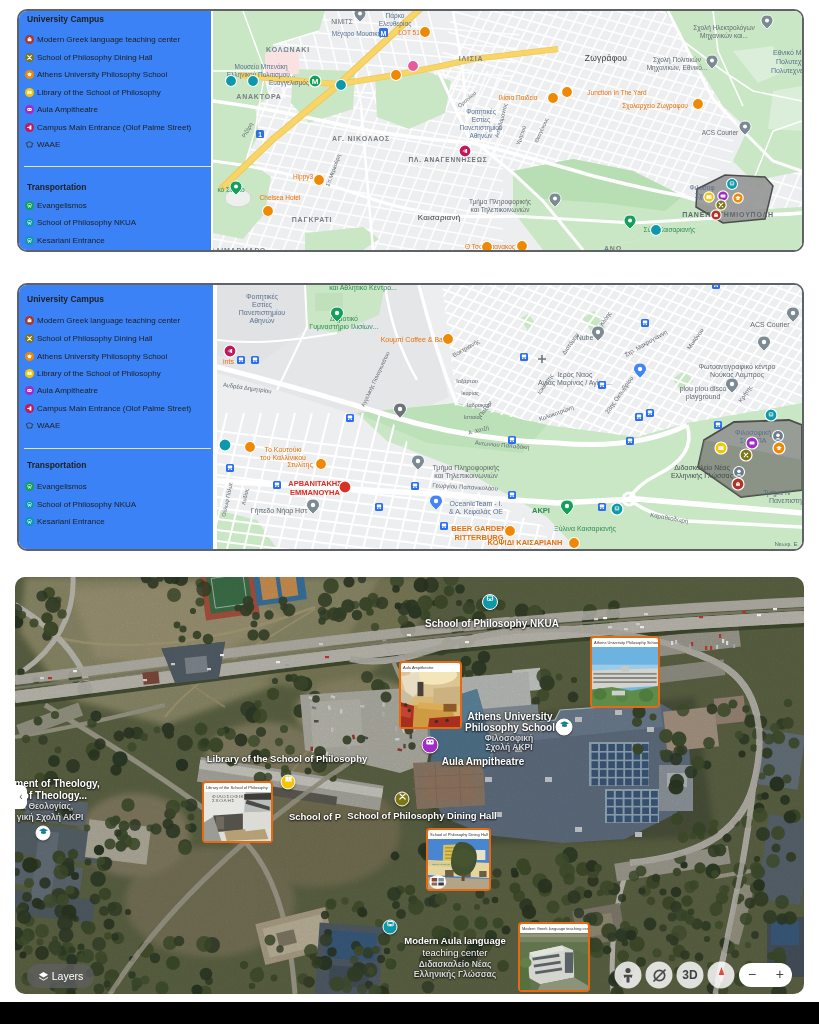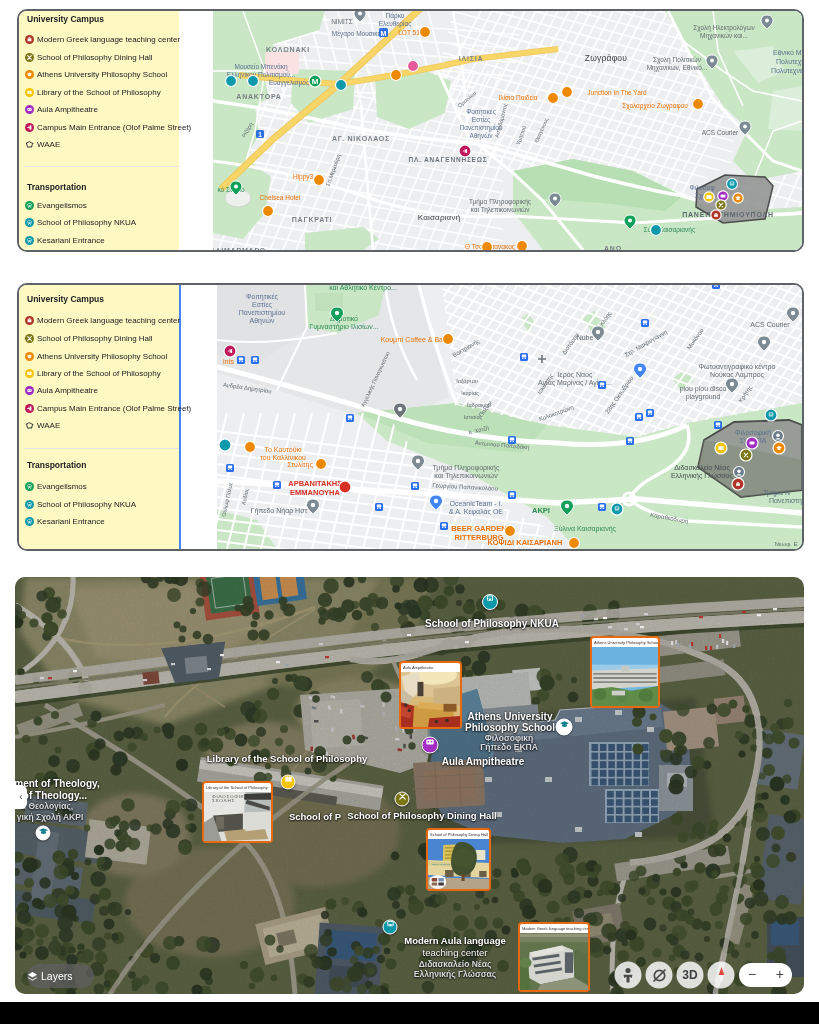--- a/index.html
+++ b/index.html
@@ -3,21 +3,21 @@
 <meta charset="utf-8">
 <style>
   html,body{margin:0;padding:0;}
   body{width:819px;height:1024px;background:#fff;position:relative;overflow:hidden;
        font-family:"Liberation Sans",sans-serif;}
   .panel{position:absolute;background:#fff;border-radius:10px;overflow:hidden;}
   #p1{left:17px;top:9px;width:783px;height:239px;border:2px solid #5f6368;}
   #p2{left:17px;top:283px;width:783px;height:264px;border:2px solid #5f6368;}
   #p3{left:15px;top:577px;width:789px;height:417px;}
   #blackbar{position:absolute;left:0;top:1002px;width:819px;height:22px;background:#000;}
-  .legend{position:absolute;left:0;top:0;width:160px;height:100%;background:#fef9c3;z-index:5;}
+  .legend{position:absolute;left:0;top:0;width:192px;height:100%;background:#3b82f6;z-index:5;}
   .lhead{position:absolute;left:8px;font-size:8.5px;font-weight:bold;color:#202124;}
   .litem{position:absolute;left:6px;height:10px;font-size:8px;color:#202124;white-space:nowrap;}
   .litem svg{vertical-align:middle;margin-right:3px;}
   .litem span{vertical-align:middle;}
   .ldiv{position:absolute;left:5px;right:0;height:1px;background:#e3e3e3;}
   .mapsvg{position:absolute;top:0;}
 </style>
 </head>
 <body>
 
@@ -2047,21 +2047,21 @@
         <path d="M0 46 C10 38 16 48 12 60 L16 100 L0 100 Z" fill="#54713e"></path>
         <circle cx="8" cy="52" r="9" fill="#618148"></circle>
         <path d="M80 30 L100 38 L100 100 L80 90 Z" fill="#5c6e48"></path>
         <path d="M30 90 L80 78 L100 92 L100 100 L26 100 Z" fill="#8d9378"></path>
       </svg>
     </div>
 <div style="position:absolute;left:477px;top:46px;transform:translate(-50%,-50%);font-size:10px;font-weight:bold;color:#fff;text-shadow:0 0 2px rgba(0,0,0,0.9),0 1px 2px rgba(0,0,0,0.8);white-space:nowrap;z-index:7;">School of Philosophy NKUA</div>
 <div style="position:absolute;left:495px;top:139px;transform:translate(-50%,-50%);font-size:10px;font-weight:bold;color:#fff;text-shadow:0 0 2px rgba(0,0,0,0.9),0 1px 2px rgba(0,0,0,0.8);white-space:nowrap;z-index:7;">Athens University</div>
 <div style="position:absolute;left:495px;top:150px;transform:translate(-50%,-50%);font-size:10px;font-weight:bold;color:#fff;text-shadow:0 0 2px rgba(0,0,0,0.9),0 1px 2px rgba(0,0,0,0.8);white-space:nowrap;z-index:7;">Philosophy School</div>
 <div style="position:absolute;left:494px;top:161px;transform:translate(-50%,-50%);font-size:8.5px;font-weight:bold;color:#dde0e3;opacity:0.95;text-shadow:0 0 2px rgba(0,0,0,0.9),0 1px 2px rgba(0,0,0,0.8);white-space:nowrap;z-index:7;">Φιλοσοφική</div>
-<div style="position:absolute;left:494px;top:170px;transform:translate(-50%,-50%);font-size:8.5px;font-weight:bold;color:#dde0e3;opacity:0.95;text-shadow:0 0 2px rgba(0,0,0,0.9),0 1px 2px rgba(0,0,0,0.8);white-space:nowrap;z-index:7;">Γήπεδο ΕΚΠΑ</div>
+<div style="position:absolute;left:494px;top:170px;transform:translate(-50%,-50%);font-size:8.5px;font-weight:bold;color:#dde0e3;opacity:0.95;text-shadow:0 0 2px rgba(0,0,0,0.9),0 1px 2px rgba(0,0,0,0.8);white-space:nowrap;z-index:7;">Σχολή ΑΚΡΙ</div>
 <div style="position:absolute;left:468px;top:184px;transform:translate(-50%,-50%);font-size:10px;font-weight:bold;color:#fff;text-shadow:0 0 2px rgba(0,0,0,0.9),0 1px 2px rgba(0,0,0,0.8);white-space:nowrap;z-index:7;">Aula Ampitheatre</div>
 <div style="position:absolute;left:272px;top:181px;transform:translate(-50%,-50%);font-size:9.5px;font-weight:bold;color:#fff;text-shadow:0 0 2px rgba(0,0,0,0.9),0 1px 2px rgba(0,0,0,0.8);white-space:nowrap;z-index:7;">Library of the School of Philosophy</div>
 <div style="position:absolute;left:407px;top:238px;transform:translate(-50%,-50%);font-size:9.5px;font-weight:bold;color:#fff;text-shadow:0 0 2px rgba(0,0,0,0.9),0 1px 2px rgba(0,0,0,0.8);white-space:nowrap;z-index:7;">School of Philosophy Dining Hall</div>
 <div style="position:absolute;left:440px;top:363px;transform:translate(-50%,-50%);font-size:9.5px;font-weight:bold;color:#fff;text-shadow:0 0 2px rgba(0,0,0,0.9),0 1px 2px rgba(0,0,0,0.8);white-space:nowrap;z-index:7;">Modern Aula language</div>
 <div style="position:absolute;left:440px;top:375px;transform:translate(-50%,-50%);font-size:9.5px;font-weight:normal;color:#fff;text-shadow:0 0 2px rgba(0,0,0,0.9),0 1px 2px rgba(0,0,0,0.8);white-space:nowrap;z-index:7;">teaching center</div>
 <div style="position:absolute;left:440px;top:387px;transform:translate(-50%,-50%);font-size:8.5px;font-weight:bold;color:#dde0e3;opacity:0.95;text-shadow:0 0 2px rgba(0,0,0,0.9),0 1px 2px rgba(0,0,0,0.8);white-space:nowrap;z-index:7;">Διδασκαλείο Νέας</div>
 <div style="position:absolute;left:440px;top:397px;transform:translate(-50%,-50%);font-size:8.5px;font-weight:bold;color:#dde0e3;opacity:0.95;text-shadow:0 0 2px rgba(0,0,0,0.9),0 1px 2px rgba(0,0,0,0.8);white-space:nowrap;z-index:7;">Ελληνικής Γλώσσας</div>
 <div style="position:absolute;left:42px;top:206px;transform:translate(-50%,-50%);font-size:10px;font-weight:bold;color:#fff;text-shadow:0 0 2px rgba(0,0,0,0.9),0 1px 2px rgba(0,0,0,0.8);white-space:nowrap;z-index:7;">ment of Theology,</div>
 <div style="position:absolute;left:40px;top:218px;transform:translate(-50%,-50%);font-size:10px;font-weight:bold;color:#fff;text-shadow:0 0 2px rgba(0,0,0,0.9),0 1px 2px rgba(0,0,0,0.8);white-space:nowrap;z-index:7;">of Theology...</div>
 <div style="position:absolute;left:32px;top:229px;transform:translate(-50%,-50%);font-size:8.5px;font-weight:bold;color:#dde0e3;opacity:0.95;text-shadow:0 0 2px rgba(0,0,0,0.9),0 1px 2px rgba(0,0,0,0.8);white-space:nowrap;z-index:7;">ά Θεολογίας,</div>
@@ -2093,21 +2093,21 @@
         <path d="M0.5 3.8 L5 1.8 L9.5 3.8 L5 5.8 Z" fill="#12808f"></path>
         <path d="M2.5 5 L2.5 6.8 Q5 8.3 7.5 6.8 L7.5 5" fill="#12808f"></path>
       </svg></div>
 <div style="position:absolute;left:375px;top:350px;width:13px;height:13px;transform:translate(-50%,-50%);border-radius:50%;background:#0e99aa;border:1.5px solid #fff;z-index:7;box-shadow:0 1px 2px rgba(0,0,0,0.4);text-align:center;line-height:11px;font-size:8.06px;color:#fff;"><svg width="8" height="8" viewBox="0 0 9 9" style="vertical-align:1px">
         <rect x="1" y="0.5" width="7" height="6" rx="1.4" fill="#fff"></rect>
         <rect x="2" y="1.6" width="5" height="2.4" fill="#0e99aa"></rect>
         <circle cx="2.7" cy="5" r="0.8" fill="#0e99aa"></circle>
         <circle cx="6.3" cy="5" r="0.8" fill="#0e99aa"></circle>
       </svg></div>
 <div style="position:absolute;left:0px;top:208px;width:12px;height:24px;background:#fff;border-radius:0 6px 6px 0;z-index:8;color:#555;font-size:10px;line-height:24px;text-align:center;">‹</div>
-<div style="position:absolute;left:12px;top:387px;width:67px;height:24px;background:rgba(95,95,95,0.78);border-radius:12px;z-index:8;color:#fff;font-size:10.5px;line-height:24px;"><svg width="11" height="11" viewBox="0 0 12 12" style="vertical-align:-1.5px;margin-right:3px">
+<div style="position:absolute;left:12px;top:387px;width:67px;height:24px;background:rgba(95,95,95,0.78);border-radius:12px;z-index:8;color:#fff;font-size:10.5px;line-height:24px;text-align:center;"><svg width="11" height="11" viewBox="0 0 12 12" style="vertical-align:-1.5px;margin-right:3px">
         <path d="M6 1 L11 4 L6 7 L1 4 Z" fill="#fff"></path>
         <path d="M1.5 6.5 L6 9.3 L10.5 6.5 L11 7.5 L6 10.6 L1 7.5 Z" fill="#fff" opacity="0.8"></path>
       </svg>Layers</div>
 <div style="position:absolute;left:613px;top:398px;width:27px;height:27px;transform:translate(-50%,-50%);background:rgba(255,255,255,0.82);border-radius:50%;z-index:8;text-align:center;line-height:27px;font-size:12px;color:#3c4043;font-weight:bold;"><svg width="13" height="16" viewBox="0 0 13 16" style="vertical-align:middle">
         <circle cx="6.5" cy="3" r="2.6" fill="#4a4a4a"></circle>
         <path d="M2 7.2 L11 7.2 L10.2 10.5 L8 9.3 L8 15 L5 15 L5 9.3 L2.8 10.5 Z" fill="#4a4a4a"></path>
       </svg></div>
 <div style="position:absolute;left:644px;top:398px;width:27px;height:27px;transform:translate(-50%,-50%);background:rgba(255,255,255,0.82);border-radius:50%;z-index:8;text-align:center;line-height:27px;font-size:12px;color:#3c4043;font-weight:bold;"><svg width="16" height="16" viewBox="0 0 16 16" style="vertical-align:middle">
         <circle cx="8" cy="8" r="5.2" fill="none" stroke="#4a4a4a" stroke-width="1.7"></circle>
         <path d="M2 14 L14 2" stroke="#4a4a4a" stroke-width="1.7"></path>

